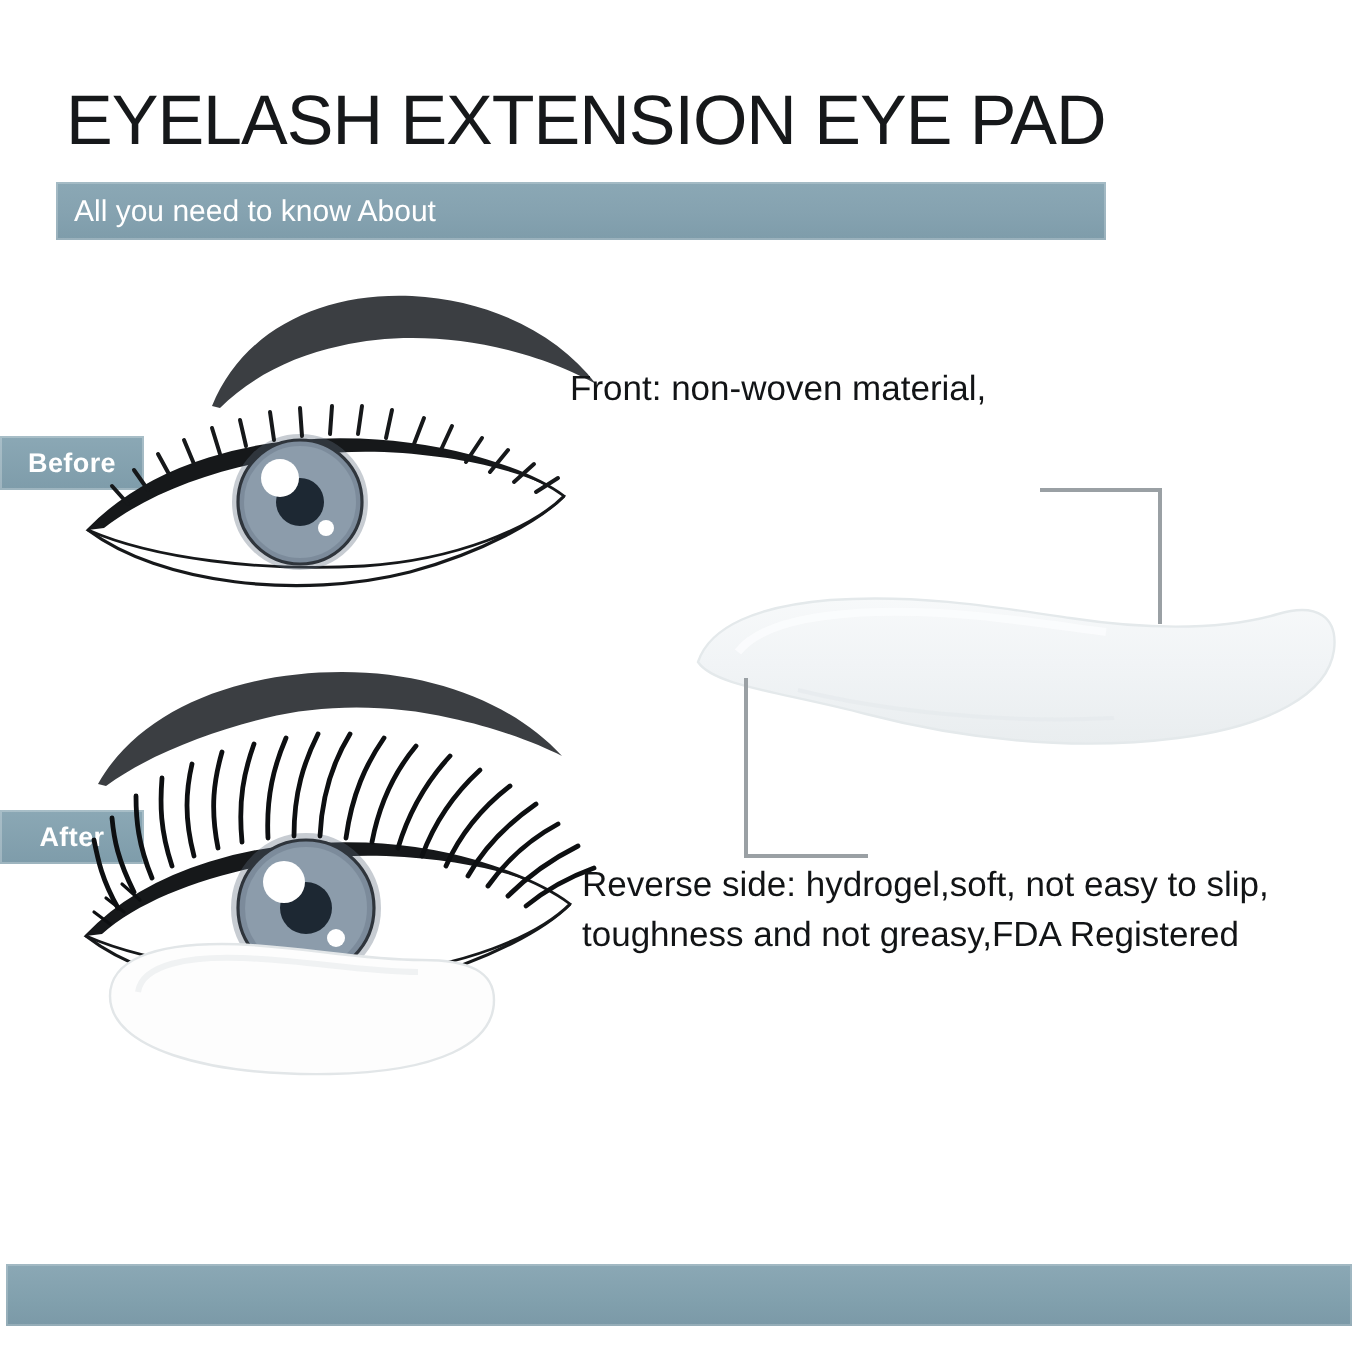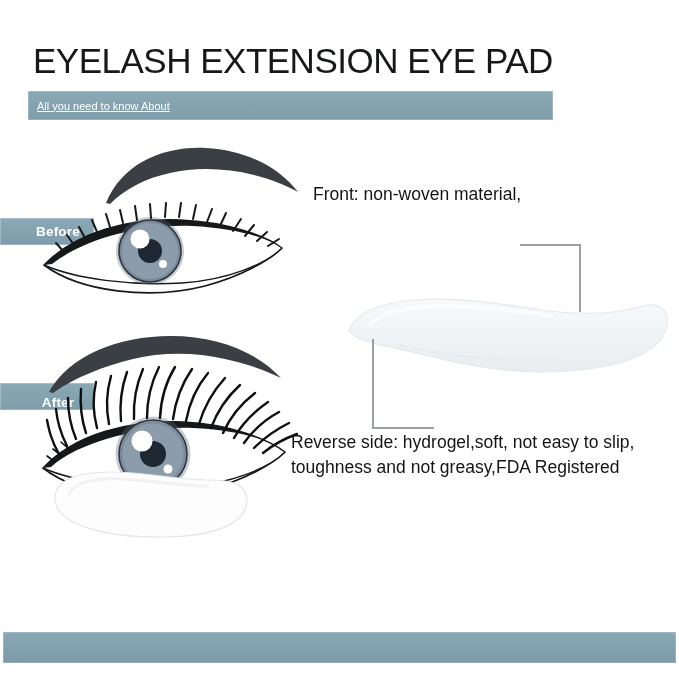--- a/index.html
+++ b/index.html
@@ -26,49 +26,48 @@
   
   .subtitle-bar{
     position:absolute;left:28px;top:91px;
     width:525px;height:29px;
     background:linear-gradient(180deg,#8ba8b5 0%,#85a2b0 55%,#7e9caa 100%);
     box-shadow:inset 0 0 0 1px rgba(255,255,255,.22);
   }
   .subtitle-bar .s-text{
     position:absolute;left:9px;top:50%;
     transform:translateY(-50%);
-    color:#ffffff;font-size:11px;font-weight:400;
+    color:#ffffff;font-size:15px;font-weight:400;
     white-space:nowrap;
-    text-decoration:underline;
   }
 
   
   .badge{
     position:absolute;left:0;
     height:27px;width:72px;
     background:linear-gradient(180deg,#8ba8b5 0%,#7e9caa 100%);
     box-shadow:inset 0 0 0 1px rgba(255,255,255,.25);
-    display:flex;align-items:center;justify-content:center;padding-left:22px;
+    display:flex;align-items:center;justify-content:center;
   }
   .badge span{
     color:#ffffff;font-size:13.5px;font-weight:700;
     letter-spacing:.2px;
   }
   .badge-before{top:218px;}
-  .badge-after{top:383px;align-items:flex-end;}
+  .badge-after{top:405px;}
 
   
   .callout{
     position:absolute;
     color:#121416;
     font-size:17.5px;
     line-height:25px;
     white-space:nowrap;
   }
-  .callout-front{left:313px;top:182px;}
+  .callout-front{left:285px;top:182px;}
   .callout-reverse{left:291px;top:430px;}
 
   
   .leader{position:absolute;background:#9aa0a4;}
   .leader-top-h{left:520px;top:244px;width:61px;height:1.5px;}
   .leader-top-v{left:579px;top:244px;width:1.5px;height:68px;}
   .leader-bot-v{left:372px;top:339px;width:1.5px;height:90px;}
   .leader-bot-h{left:372px;top:427px;width:62px;height:1.5px;}
 
   

